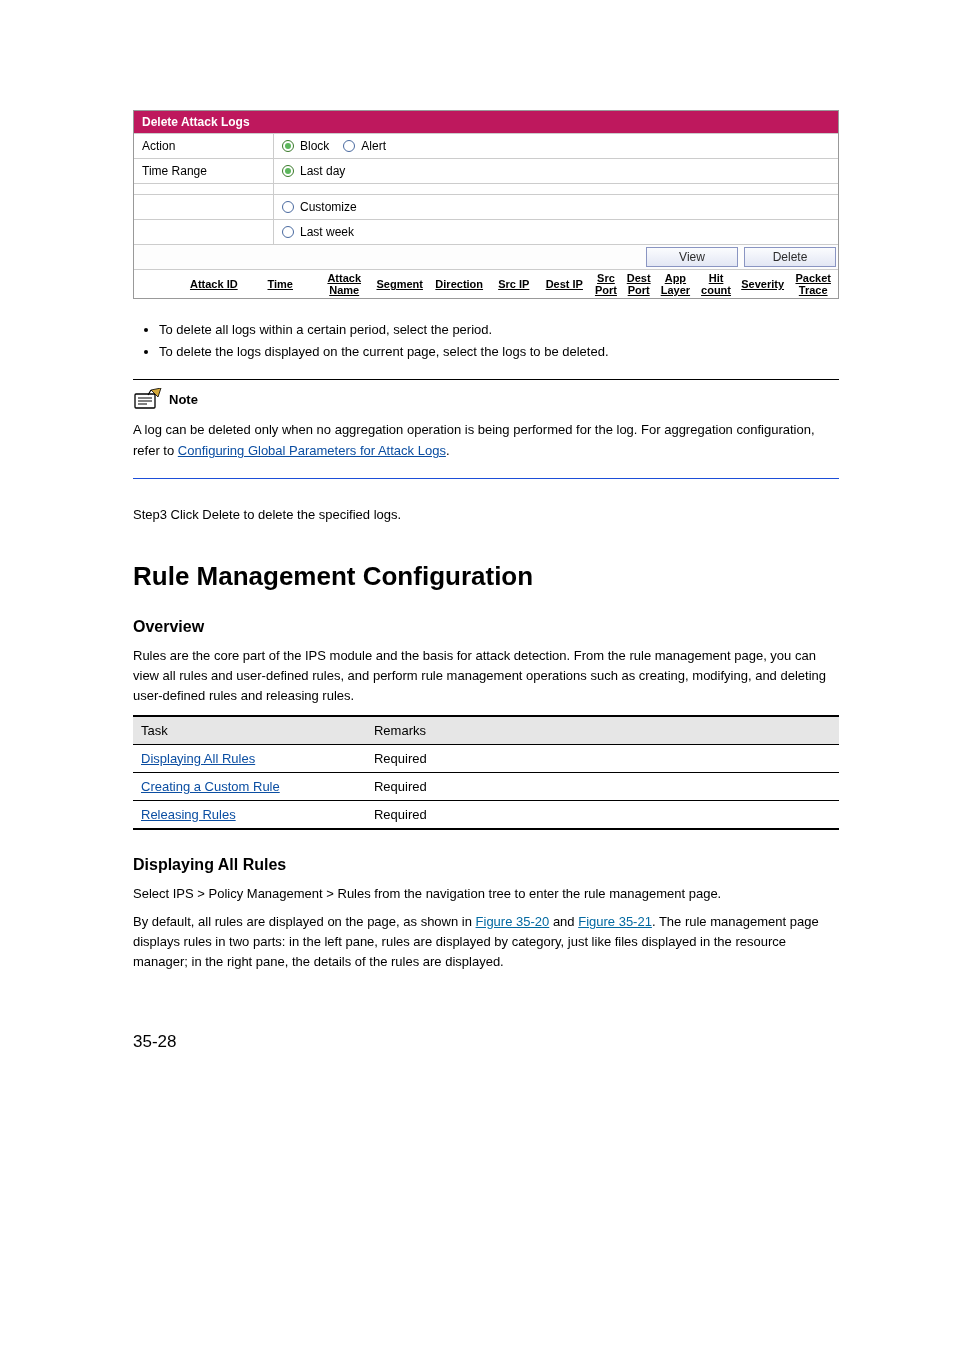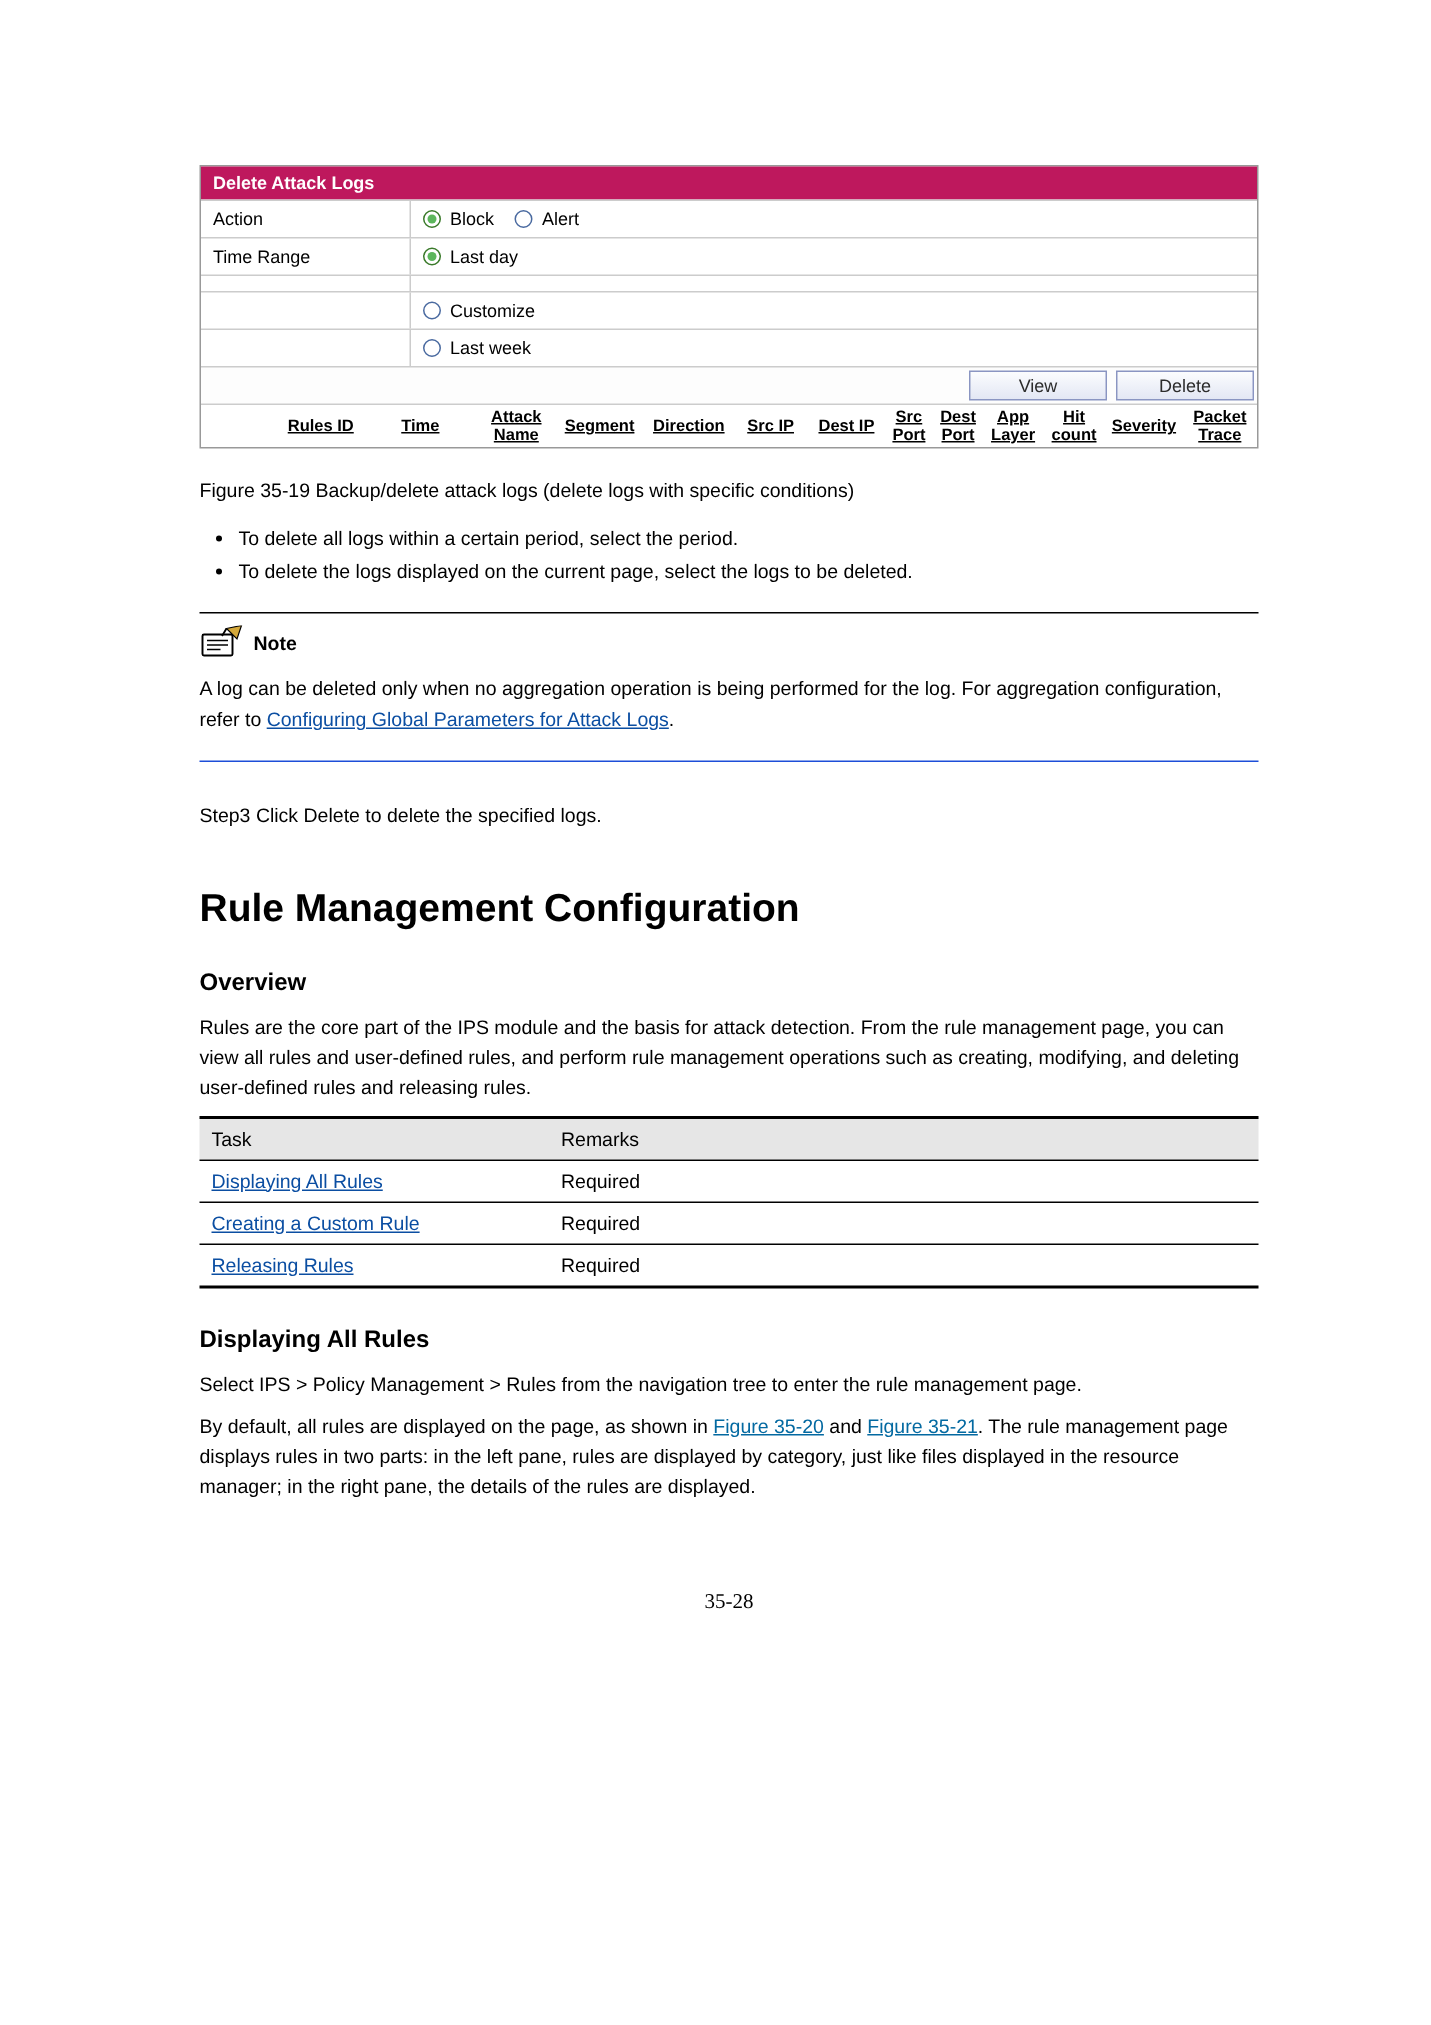--- a/index.html
+++ b/index.html
@@ -177,24 +177,22 @@
   }
   table.tasks thead th {
     background: #e6e6e6;
     font-weight: normal;
     border-top: 2px solid #000;
   }
   table.tasks tbody tr:last-child td { border-bottom: 2px solid #000; }
   table.tasks a { color: #0b4ea2; text-decoration: underline; }
   .bodylink { color: #0369a1; text-decoration: underline; }
   .page-num {
-    text-align: center;
-    font-size: 14px;
+    font-size: 17px;
     margin-top: 60px;
-    font-family: Liberation Serif, serif;
   }
 </style>
 </head>
 <body>
 
 <div class="page">
 
   <div class="panel">
     <div class="panel-header">Delete Attack Logs</div>
 
@@ -234,37 +232,36 @@
       </div>
     </div>
 
     <div class="btn-row">
       <div class="btn">View</div>
       <div class="btn">Delete</div>
     </div>
 
     <div class="col-headers">
       <div class="ch-check"></div>
-      <div class="ch-attackid">Rules ID</div>
+      <div class="ch-attackid">Attack ID</div>
       <div class="ch-time">Time</div>
       <div class="ch-attackname">Attack Name</div>
       <div class="ch-seg">Segment</div>
       <div class="ch-dir">Direction</div>
       <div class="ch-srcip">Src IP</div>
       <div class="ch-dstip">Dest IP</div>
       <div class="ch-srcport">Src Port</div>
       <div class="ch-dstport">Dest Port</div>
       <div class="ch-app">App Layer</div>
       <div class="ch-hit">Hit count</div>
       <div class="ch-sev">Severity</div>
       <div class="ch-pkt">Packet Trace</div>
     </div>
   </div>
 
-  <div class="fig-caption">Figure 35-19 Backup/delete attack logs (delete logs with specific conditions)</div>
 
   <ul class="bullets">
     <li>To delete all logs within a certain period, select the period.</li>
     <li>To delete the logs displayed on the current page, select the logs to be deleted.</li>
   </ul>
 
   <div class="note-block">
     <div class="note-header">
       <span class="note-icon">
         <svg width="30" height="22" viewBox="0 0 30 22">

